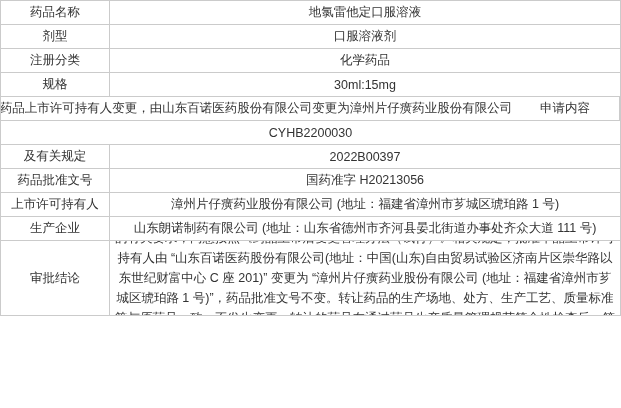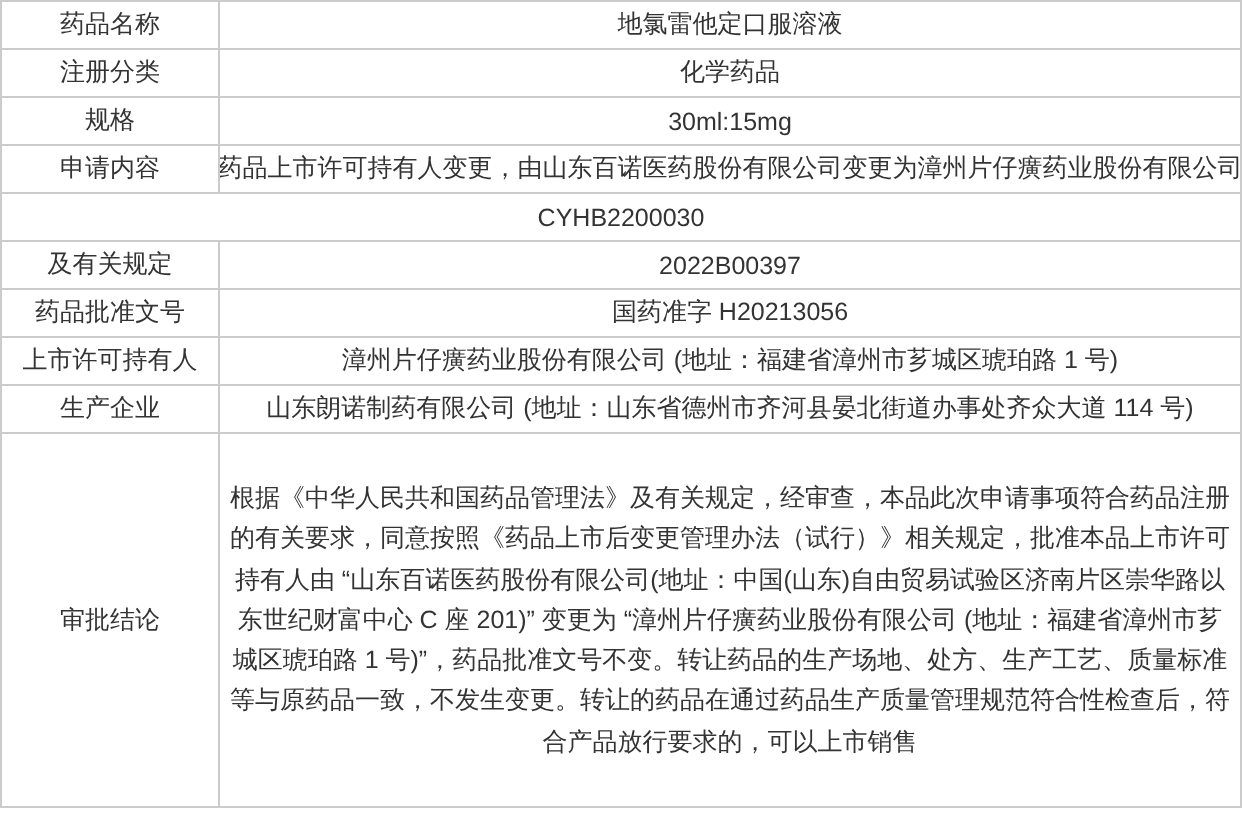--- a/index.html
+++ b/index.html
@@ -3,21 +3,21 @@
 <meta charset="utf-8">
 <style>
   :root{
     --border:#cbcbcb;
     --text:#333333;
     --bg:#ffffff;
   }
   html,body{margin:0;padding:0;background:var(--bg);}
   .table{
     width:621px;
-    height:404px;
+    height:316px;
     box-sizing:border-box;
     border:1px solid var(--border);
     display:flex;
     flex-direction:column;
     font-family:"Liberation Sans","DejaVu Sans",sans-serif;
     color:var(--text);
     font-size:12.5px;
     background:var(--bg);
   }
   .row{
@@ -61,35 +61,39 @@
 </head>
 <body>
 
 <div class="table">
 
   <div class="row">
     <div class="cell label">药品名称</div>
     <div class="cell value">地氯雷他定口服溶液</div>
   </div>
 
+  <div class="row">
+    <div class="cell label">剂型</div>
+    <div class="cell value">口服溶液剂</div>
+  </div>
 
   <div class="row">
     <div class="cell label">注册分类</div>
     <div class="cell value">化学药品</div>
   </div>
 
   <div class="row">
     <div class="cell label">规格</div>
     <div class="cell value">30ml:15mg</div>
   </div>
 
 
   <div class="row">
+    <div class="cell value">药品上市许可持有人变更，由山东百诺医药股份有限公司变更为漳州片仔癀药业股份有限公司</div>
     <div class="cell label">申请内容</div>
-    <div class="cell value">药品上市许可持有人变更，由山东百诺医药股份有限公司变更为漳州片仔癀药业股份有限公司</div>
   </div>
 
   <div class="row">
     <div class="cell value">CYHB2200030</div>
   </div>
 
   <div class="row">
     <div class="cell label">及有关规定</div>
     <div class="cell value">2022B00397</div>
   </div>
@@ -99,21 +103,21 @@
     <div class="cell value">国药准字 H20213056</div>
   </div>
 
   <div class="row">
     <div class="cell label">上市许可持有人</div>
     <div class="cell value">漳州片仔癀药业股份有限公司 (地址：福建省漳州市芗城区琥珀路 1 号)</div>
   </div>
 
   <div class="row">
     <div class="cell label">生产企业</div>
-    <div class="cell value">山东朗诺制药有限公司 (地址：山东省德州市齐河县晏北街道办事处齐众大道 114 号)</div>
+    <div class="cell value">山东朗诺制药有限公司 (地址：山东省德州市齐河县晏北街道办事处齐众大道 111 号)</div>
   </div>
 
   <div class="row row-approval-conclusion">
     <div class="cell label">审批结论</div>
     <div class="cell value">根据《中华人民共和国药品管理法》及有关规定，经审查，本品此次申请事项符合药品注册的有关要求，同意按照《药品上市后变更管理办法（试行）》相关规定，批准本品上市许可持有人由 “山东百诺医药股份有限公司(地址：中国(山东)自由贸易试验区济南片区崇华路以东世纪财富中心 C 座 201)” 变更为 “漳州片仔癀药业股份有限公司 (地址：福建省漳州市芗城区琥珀路 1 号)”，药品批准文号不变。转让药品的生产场地、处方、生产工艺、质量标准等与原药品一致，不发生变更。转让的药品在通过药品生产质量管理规范符合性检查后，符合产品放行要求的，可以上市销售</div>
   </div>
 
 </div>
 
 </body></html>

